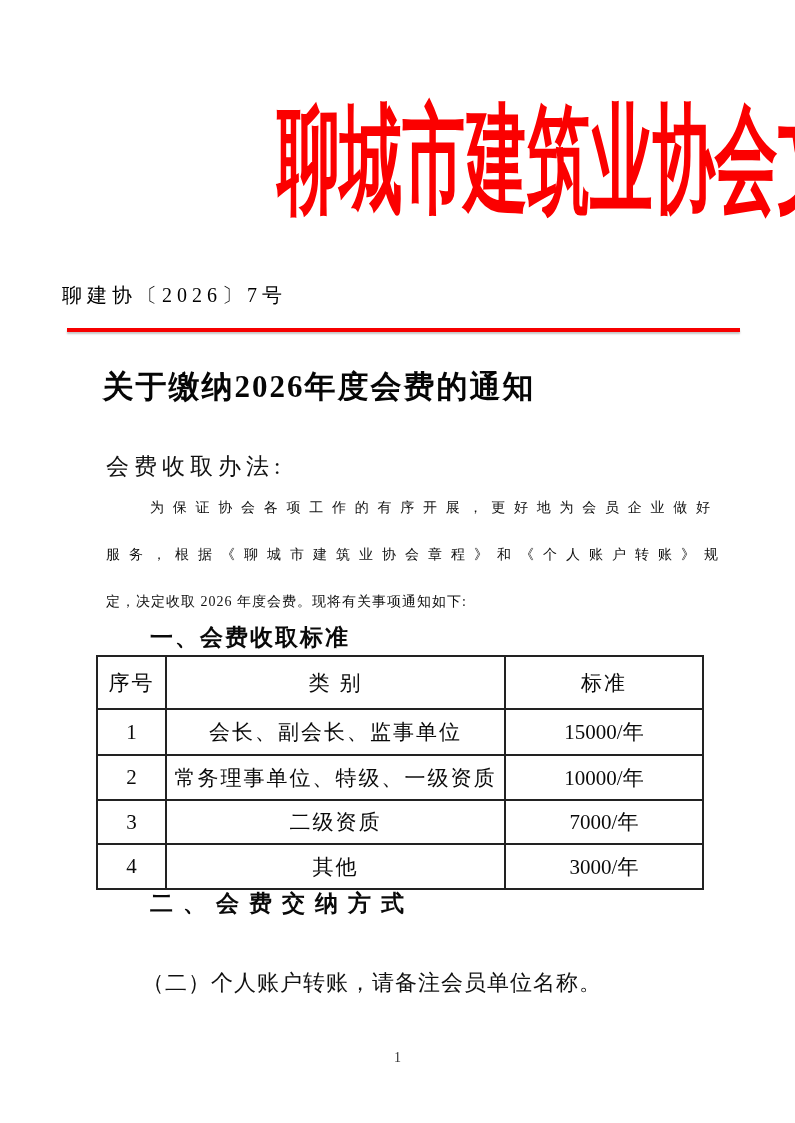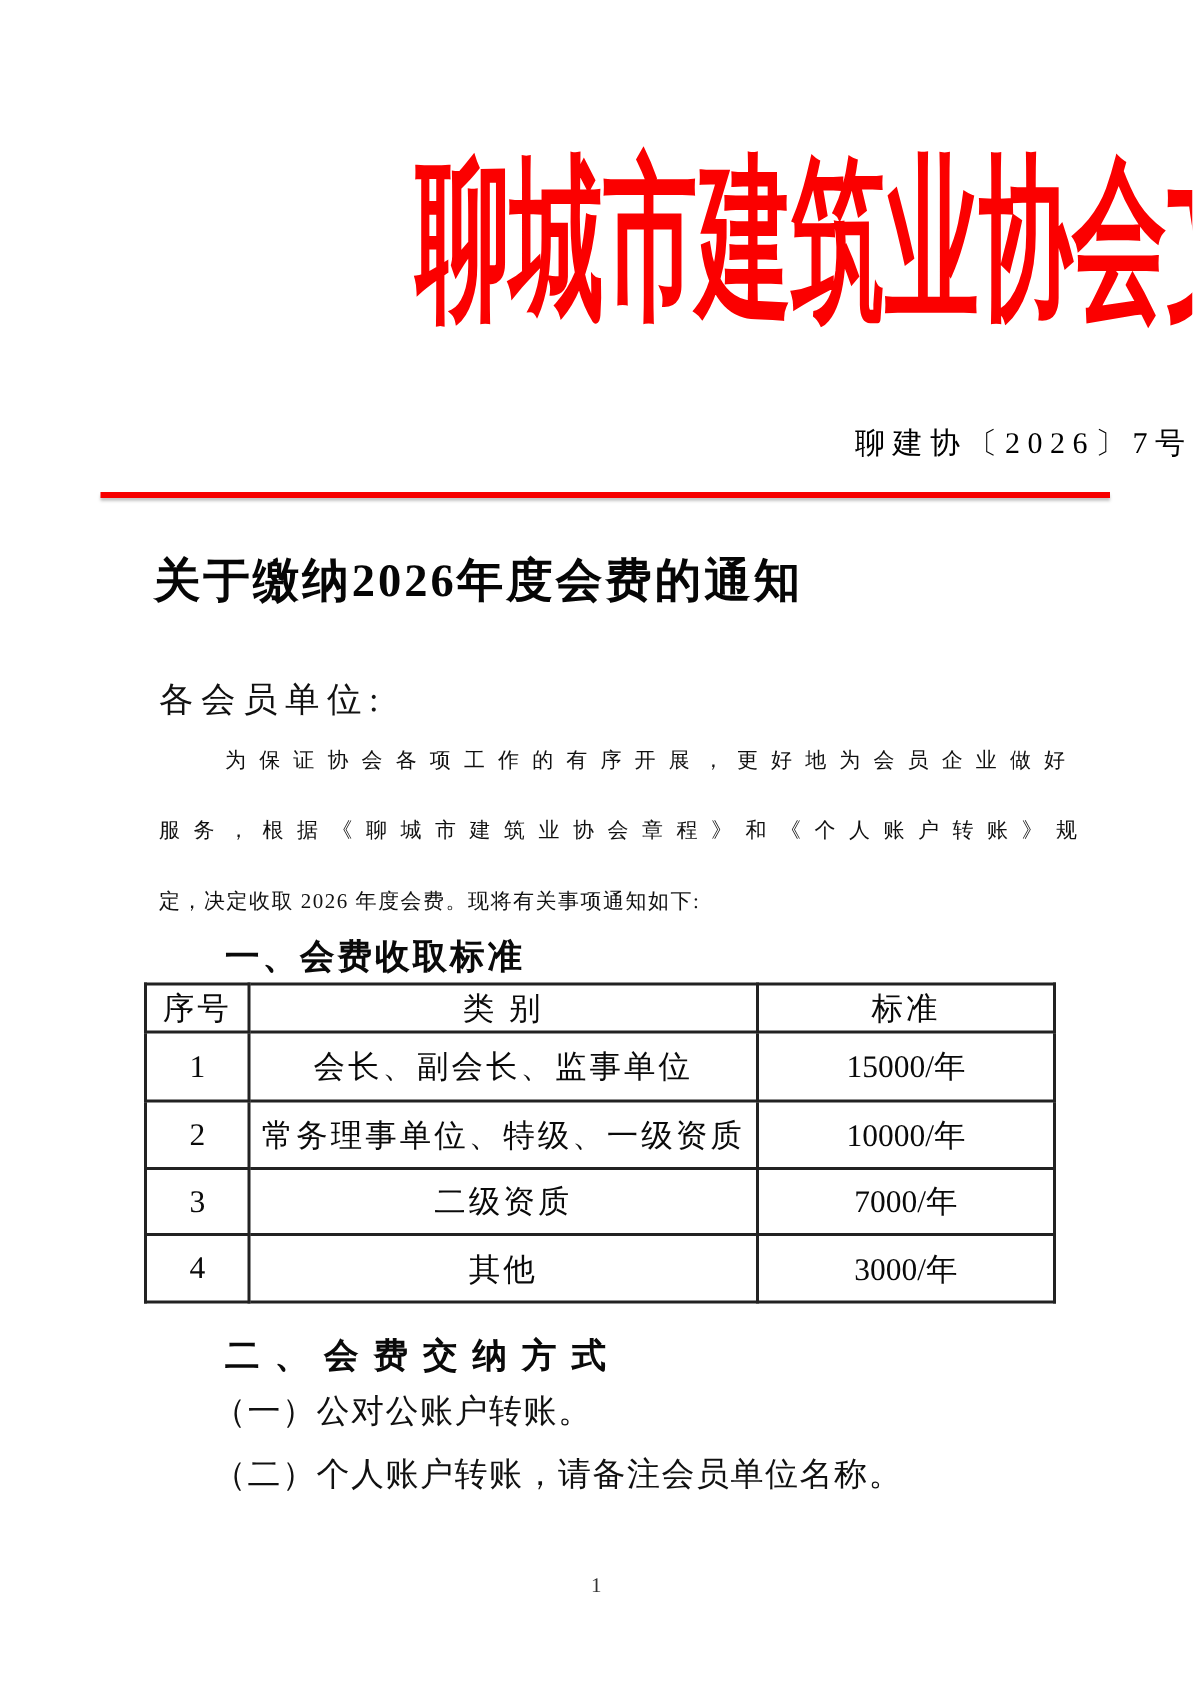--- a/index.html
+++ b/index.html
@@ -10,21 +10,21 @@
   }
   
   .org-title{position:absolute;top:102px;left:0;width:795px;text-align:center;white-space:nowrap;}
   .org-title .stretch{
     display:inline-block;font-size:118px;line-height:1;font-weight:900;
     color:#fb0000;transform:scaleX(0.53);transform-origin:center;
     font-family:"Liberation Serif","DejaVu Serif",serif;
   }
   
   .doc-number{
-    position:absolute;top:282px;left:0;width:795px;text-align:right;
+    position:absolute;top:282px;left:0;width:795px;text-align:left;
     text-indent:62px;font-size:20px;letter-spacing:5px;color:#000;
   }
   
   .red-rule{
     position:absolute;top:328px;left:67px;width:673px;height:4px;
     background:#f70000;box-shadow:0 2px 2px rgba(90,90,90,0.35);
   }
   
   .doc-title{
     position:absolute;top:366px;left:0;width:638px;text-align:center;
@@ -52,21 +52,21 @@
     font-size:21px;font-weight:normal;padding:0;color:#0a0a0a;
   }
   .fee-table th{
     font-family:"Liberation Sans","DejaVu Sans",sans-serif;
     letter-spacing:2px;
   }
   .fee-table .c-cat{letter-spacing:2px;font-family:Liberation Serif, serif;}
   .col-no{width:67px;}
   .col-cat{width:337px;margin-top:15px;}
   .col-std{width:196px;}
-  .row-h{height:32px;}
+  .row-h{height:53px;}
   .row-1{height:46px;}
   .row-2{height:45px;}
   .row-3{height:44px;}
   .row-4{height:45px;}
   
   .pay-item{position:absolute;left:142px;font-size:22px;letter-spacing:1px;white-space:nowrap;color:#111;}
   .pay1{top:926px;}
   .pay2{top:968px;}
   
   .page-number{
@@ -82,21 +82,21 @@
   <div class="org-title">
     <span class="stretch">聊城市建筑业协会文件</span>
   </div>
 
   <div class="doc-number">聊建协〔2026〕7号</div>
 
   <div class="red-rule"></div>
 
   <div class="doc-title">关于缴纳2026年度会费的通知</div>
 
-  <div class="bodytext salutation">各会员单位:</div>
+  <div class="bodytext salutation">会费收取办法:</div>
   <div class="bodytext pline1">为保证协会各项工作的有序开展，更好地为会员企业做好</div>
   <div class="bodytext pline2">服务，根据《聊城市建筑业协会章程》和《个人账户转账》规</div>
   <div class="bodytext pline3">定，决定收取 2026 年度会费。现将有关事项通知如下:</div>
 
   <div class="sec-heading sec1">一、会费收取标准</div>
 
   <table class="fee-table">
     <tbody>
         <tr class="row-h">
       <th class="col-no">序号</th>
@@ -121,18 +121,17 @@
     <tr class="row-4">
       <td>4</td>
       <td class="c-cat">其他</td>
       <td>3000/年</td>
     </tr>
   </tbody>
     </table>
 
   <div class="sec-heading sec2">二、会费交纳方式</div>
 
-  <div class="pay-item pay1">（一）公对公账户转账。</div>
   <div class="pay-item pay2">（二）个人账户转账，请备注会员单位名称。</div>
 
   <div class="page-number">1</div>
 
 </div>
 
 </body></html>

